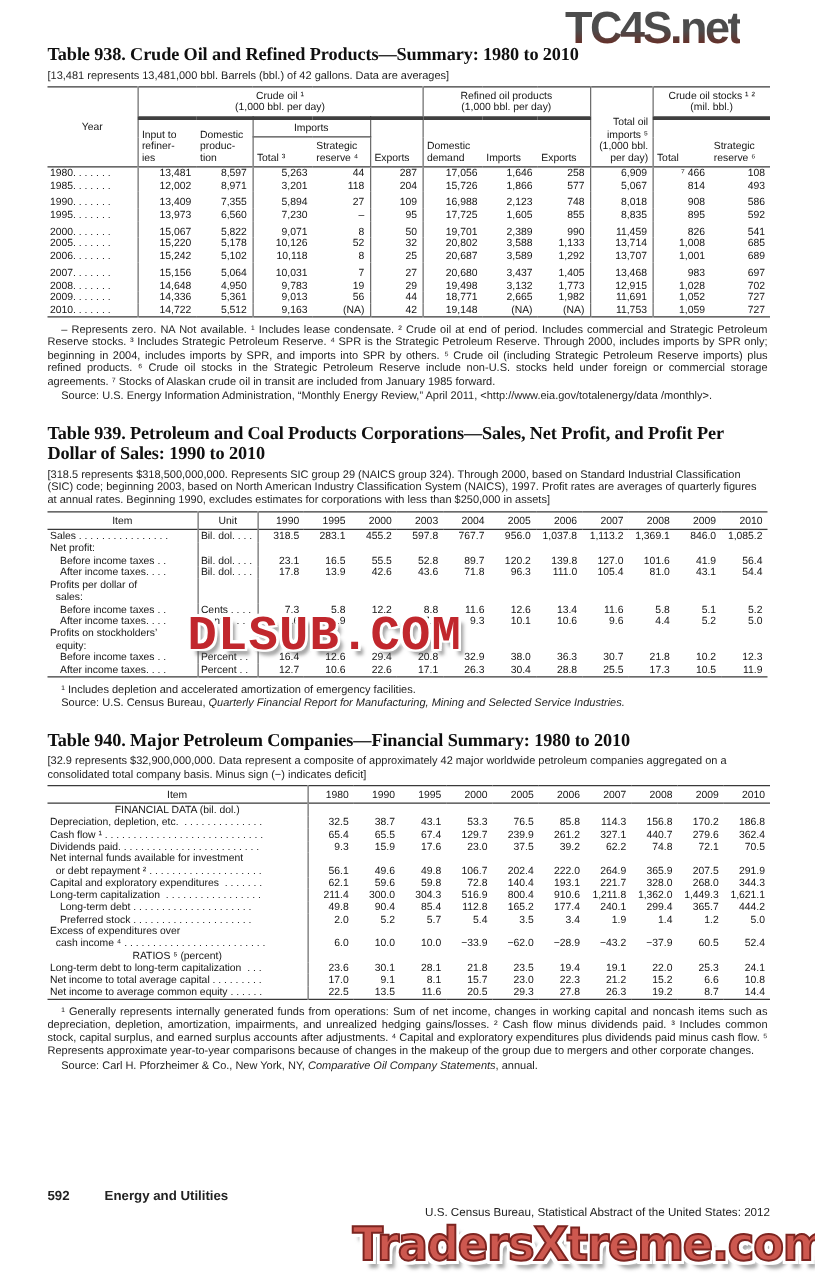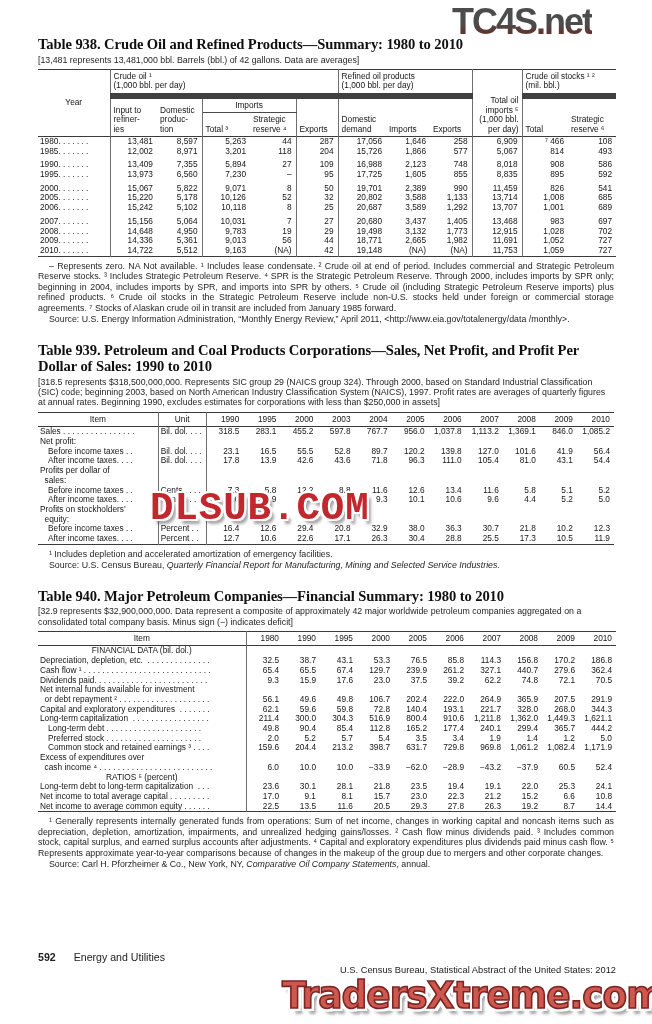--- a/index.html
+++ b/index.html
@@ -10,41 +10,41 @@
 
   h2.ttl{font-family:"Liberation Serif","DejaVu Serif",serif;font-size:14.6px;
          line-height:16.5px;font-weight:700;color:#101010;letter-spacing:-.1px}
   .note{font-size:8.8px;line-height:10.4px;margin-top:2px;color:#1e1e1e}
   .block{margin-top:17px}
 
   table{border-collapse:collapse;width:100%;margin-top:4px;table-layout:fixed;
         font-size:8.3px;color:#151515;border-top:1.4px solid #3a3a3a;border-bottom:1.4px solid #3a3a3a}
   thead{border-bottom:1px solid #3a3a3a}
   th{font-weight:400;white-space:pre-line;line-height:9.4px;padding:2px 3px;vertical-align:bottom}
-  th.grp{text-align:left;border-bottom:6px solid #404040}
+  th.grp{text-align:center;border-bottom:3px solid #404040}
   th.grp2{text-align:center;border-bottom:1px solid #4a4a4a}
   th.sub{text-align:left}
   th.yearh{text-align:center;vertical-align:middle}
   th.toil{text-align:right}
   th.yh{text-align:right;padding:2px 4px 2px 0}
   th.lblh{text-align:center;vertical-align:middle}
   .vr{border-right:1px solid #6e6e6e}
   td{line-height:9.7px;vertical-align:bottom;padding:0}
   td.num{text-align:right;padding-right:4px;white-space:pre}
   td.lbl{text-align:left;padding-left:2px;white-space:pre;overflow:hidden}
   td.lbl.ind{padding-left:10px}
   td.lbl.sect{text-align:center;padding-left:0}
   tr.gap td{padding-top:4px}
 
   .fn{font-size:8.8px;line-height:10.5px;margin-top:4px;text-align:justify;text-indent:11px;color:#1e1e1e}
   .src{font-size:8.8px;line-height:10.5px;margin-top:1px;text-indent:11px;color:#1e1e1e}
   .src i{}
 
   .footer-left{position:absolute;left:38px;top:951px;font-size:10.6px;font-weight:700;color:#222}
-  .footer-left .sec{margin-left:18px;font-weight:400}
+  .footer-left .sec{margin-left:28px;font-weight:700}
   .footer-right{position:absolute;right:36px;top:965px;font-size:9.3px;color:#222}
 
   .wm-top{position:absolute;top:1px;left:452px;font-size:36px;font-weight:800;
           font-family:"Liberation Sans",sans-serif;letter-spacing:-2px;white-space:nowrap;
           background:linear-gradient(180deg,#4c4c4c 30%,#4c4c4c 55%,#653029 80%,#63271f);
           -webkit-background-clip:text;background-clip:text;color:transparent}
   .wm-mid{position:absolute;left:150px;top:487px;font-size:39px;font-weight:700;
           font-family:Liberation Mono, monospace;letter-spacing:1px;white-space:nowrap;
           color:#c1272d;
           text-shadow:2px 0 0 #fff,-2px 0 0 #fff,0 2px 0 #fff,0 -2px 0 #fff,
@@ -604,33 +604,20 @@
             <td class="num">5.7</td>
             <td class="num">5.4</td>
             <td class="num">3.5</td>
             <td class="num">3.4</td>
             <td class="num">1.9</td>
             <td class="num">1.4</td>
             <td class="num">1.2</td>
             <td class="num">5.0</td>
           </tr>
           <tr>
-            <td class="lbl vr ind">Common stock and retained earnings ³ . . . .</td>
-            <td class="num">159.6</td>
-            <td class="num">204.4</td>
-            <td class="num">213.2</td>
-            <td class="num">398.7</td>
-            <td class="num">631.7</td>
-            <td class="num">729.8</td>
-            <td class="num">969.8</td>
-            <td class="num">1,061.2</td>
-            <td class="num">1,082.4</td>
-            <td class="num">1,171.9</td>
-          </tr>
-          <tr>
             <td class="lbl vr">Excess of expenditures over
   cash income ⁴ . . . . . . . . . . . . . . . . . . . . . . . . .</td>
             <td class="num">6.0</td>
             <td class="num">10.0</td>
             <td class="num">10.0</td>
             <td class="num">−33.9</td>
             <td class="num">−62.0</td>
             <td class="num">−28.9</td>
             <td class="num">−43.2</td>
             <td class="num">−37.9</td>

